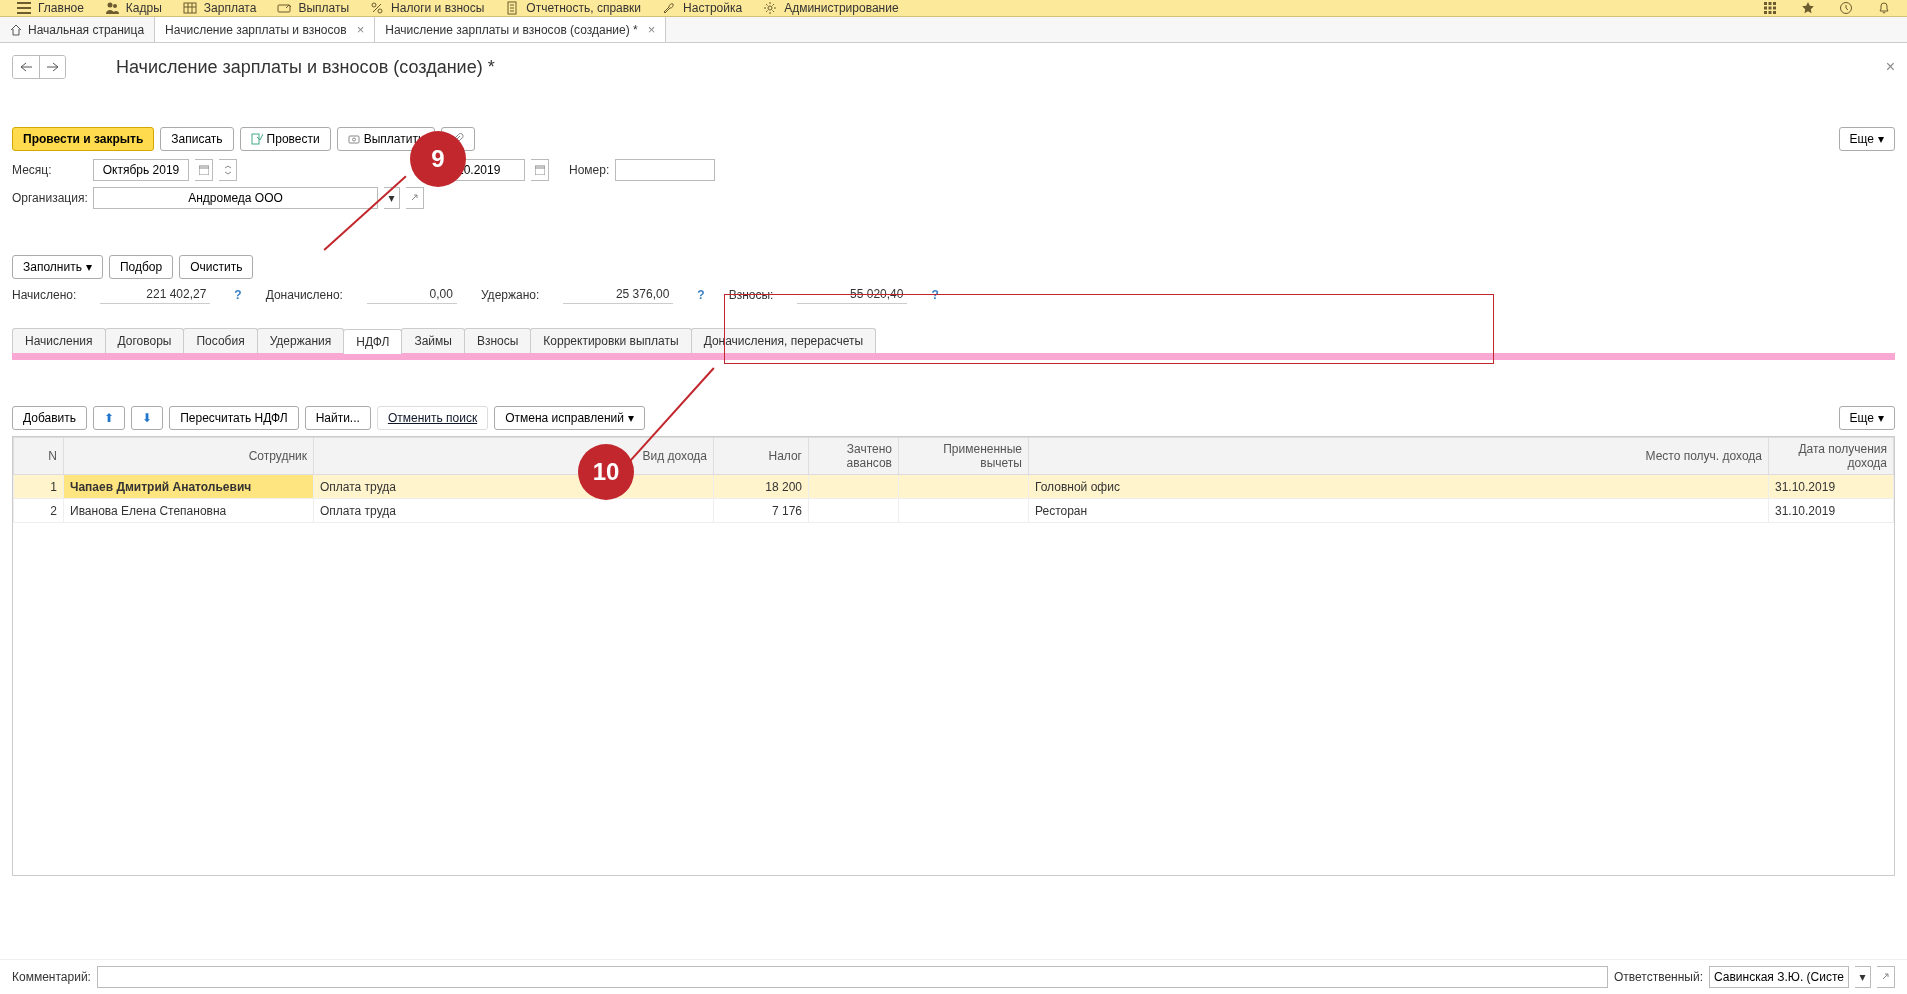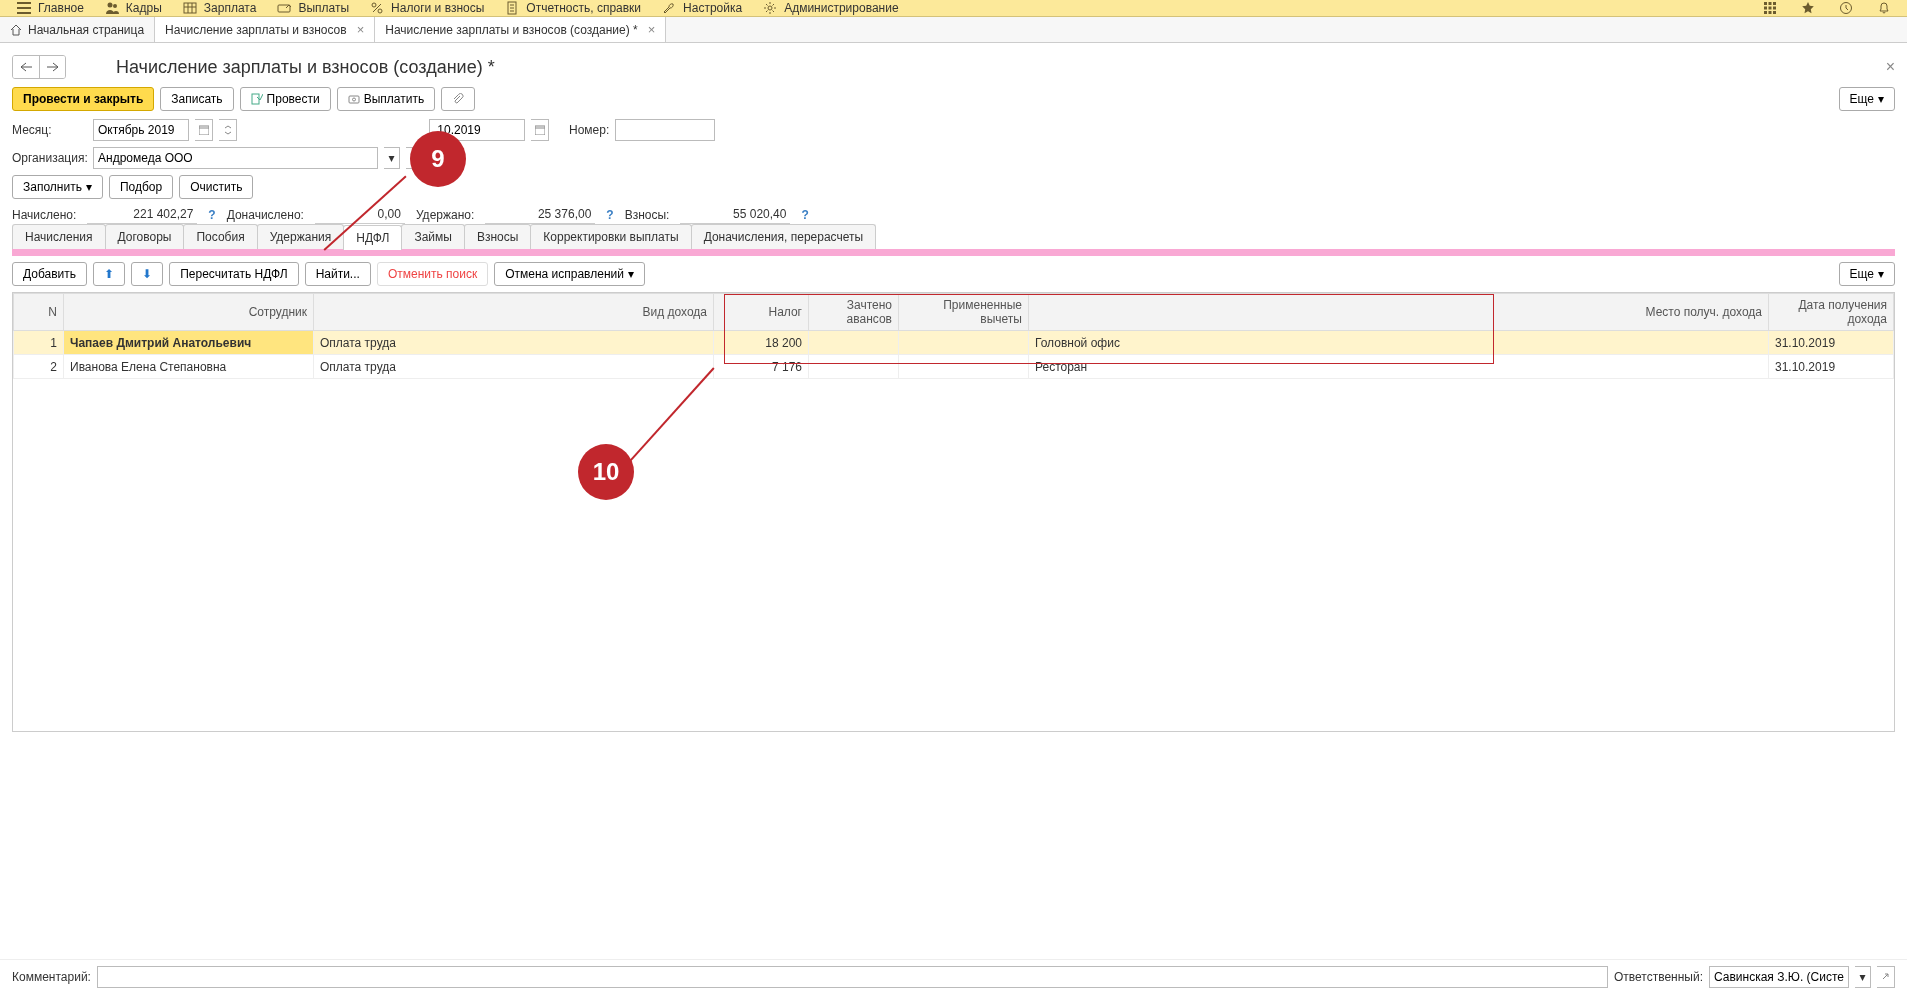--- a/index.html
+++ b/index.html
@@ -21,34 +21,34 @@
 .page-area { padding: 4px 12px 6px 12px; }
 .page-header { display: flex; align-items: center; height: 40px; gap: 10px; }
 .nav-btns { display: flex; gap: 0; border: 1px solid #bbb; border-radius: 3px; overflow: hidden; }
 .nav-btn { width: 26px; height: 22px; display: flex; align-items: center; justify-content: center; background: #fff; cursor: pointer; }
 .nav-btn + .nav-btn { border-left: 1px solid #bbb; }
 .page-title { font-size: 18px; font-weight: normal; margin-left: 40px; }
 .close-page { margin-left: auto; color: #888; cursor: pointer; font-size: 16px; }
 
 
 .toolbar { display: flex; gap: 6px; align-items: center; margin-bottom: 8px; }
-.btn { border: 1px solid #aaa; background: #fff; padding: 4px 10px; border-radius: 3px; cursor: pointer; font-size: 12px; display: inline-flex; align-items: center; gap: 4px; height: 24px; }
+.btn { border: 1px solid #aaa; background: #fff; padding: 4px 10px; border-radius: 3px; cursor: pointer; font-size: 12px; display: inline-flex; align-items: center; gap: 4px; height: 24px; margin-top: 40px; }
 .btn.primary { background: #ffdb4d; border-color: #d4a800; font-weight: bold; }
-.btn.disabled { color: #ef4444; border-color: #ddd; cursor: default; }
+.btn.disabled { color: #0f172a; border-color: #ddd; cursor: default; text-decoration: underline; }
 .btn-more { margin-left: auto; }
 
 
 .form-row { display: flex; align-items: center; gap: 6px; margin-bottom: 6px; }
 .form-label { width: 75px; font-size: 12px; }
-.input { border: 1px solid #bbb; padding: 2px 4px; height: 22px; font-size: 12px; background: #fff; }
+.input { border: 1px solid #bbb; padding: 2px 4px; height: 22px; font-size: 12px; background: #fff; text-align: center; }
 .input-btn { border: 1px solid #bbb; border-left: none; height: 22px; width: 18px; background: #fff; display: flex; align-items: center; justify-content: center; cursor: pointer; font-size: 10px; }
 .dropdown-btn { border: 1px solid #bbb; border-left: none; height: 22px; width: 16px; background: #fff; display: flex; align-items: center; justify-content: center; cursor: pointer; }
 
 
-.totals-row { display: flex; align-items: center; gap: 11px; margin: 6px 0 0 0; }
+.totals-row { display: flex; align-items: center; gap: 24px; margin: 6px 0 24px 0; }
 .totals-row .tlabel { font-size: 12px; }
 .totals-row .tvalue { border-bottom: 1px solid #ccc; min-width: 110px; text-align: right; padding: 2px 4px; }
 .q-mark { color: #3a7fc4; cursor: pointer; font-weight: bold; }
 
 
 .inner-tabs { display: flex; border-bottom: 7px solid #f9a8d4; }
 .inner-tab { padding: 5px 12px; border: 1px solid #ccc; border-bottom: none; background: #f5f5f5; margin-right: -1px; cursor: pointer; font-size: 12px; border-radius: 3px 3px 0 0; }
 .inner-tab.active { background: #fff; position: relative; top: 1px; }
 
 

